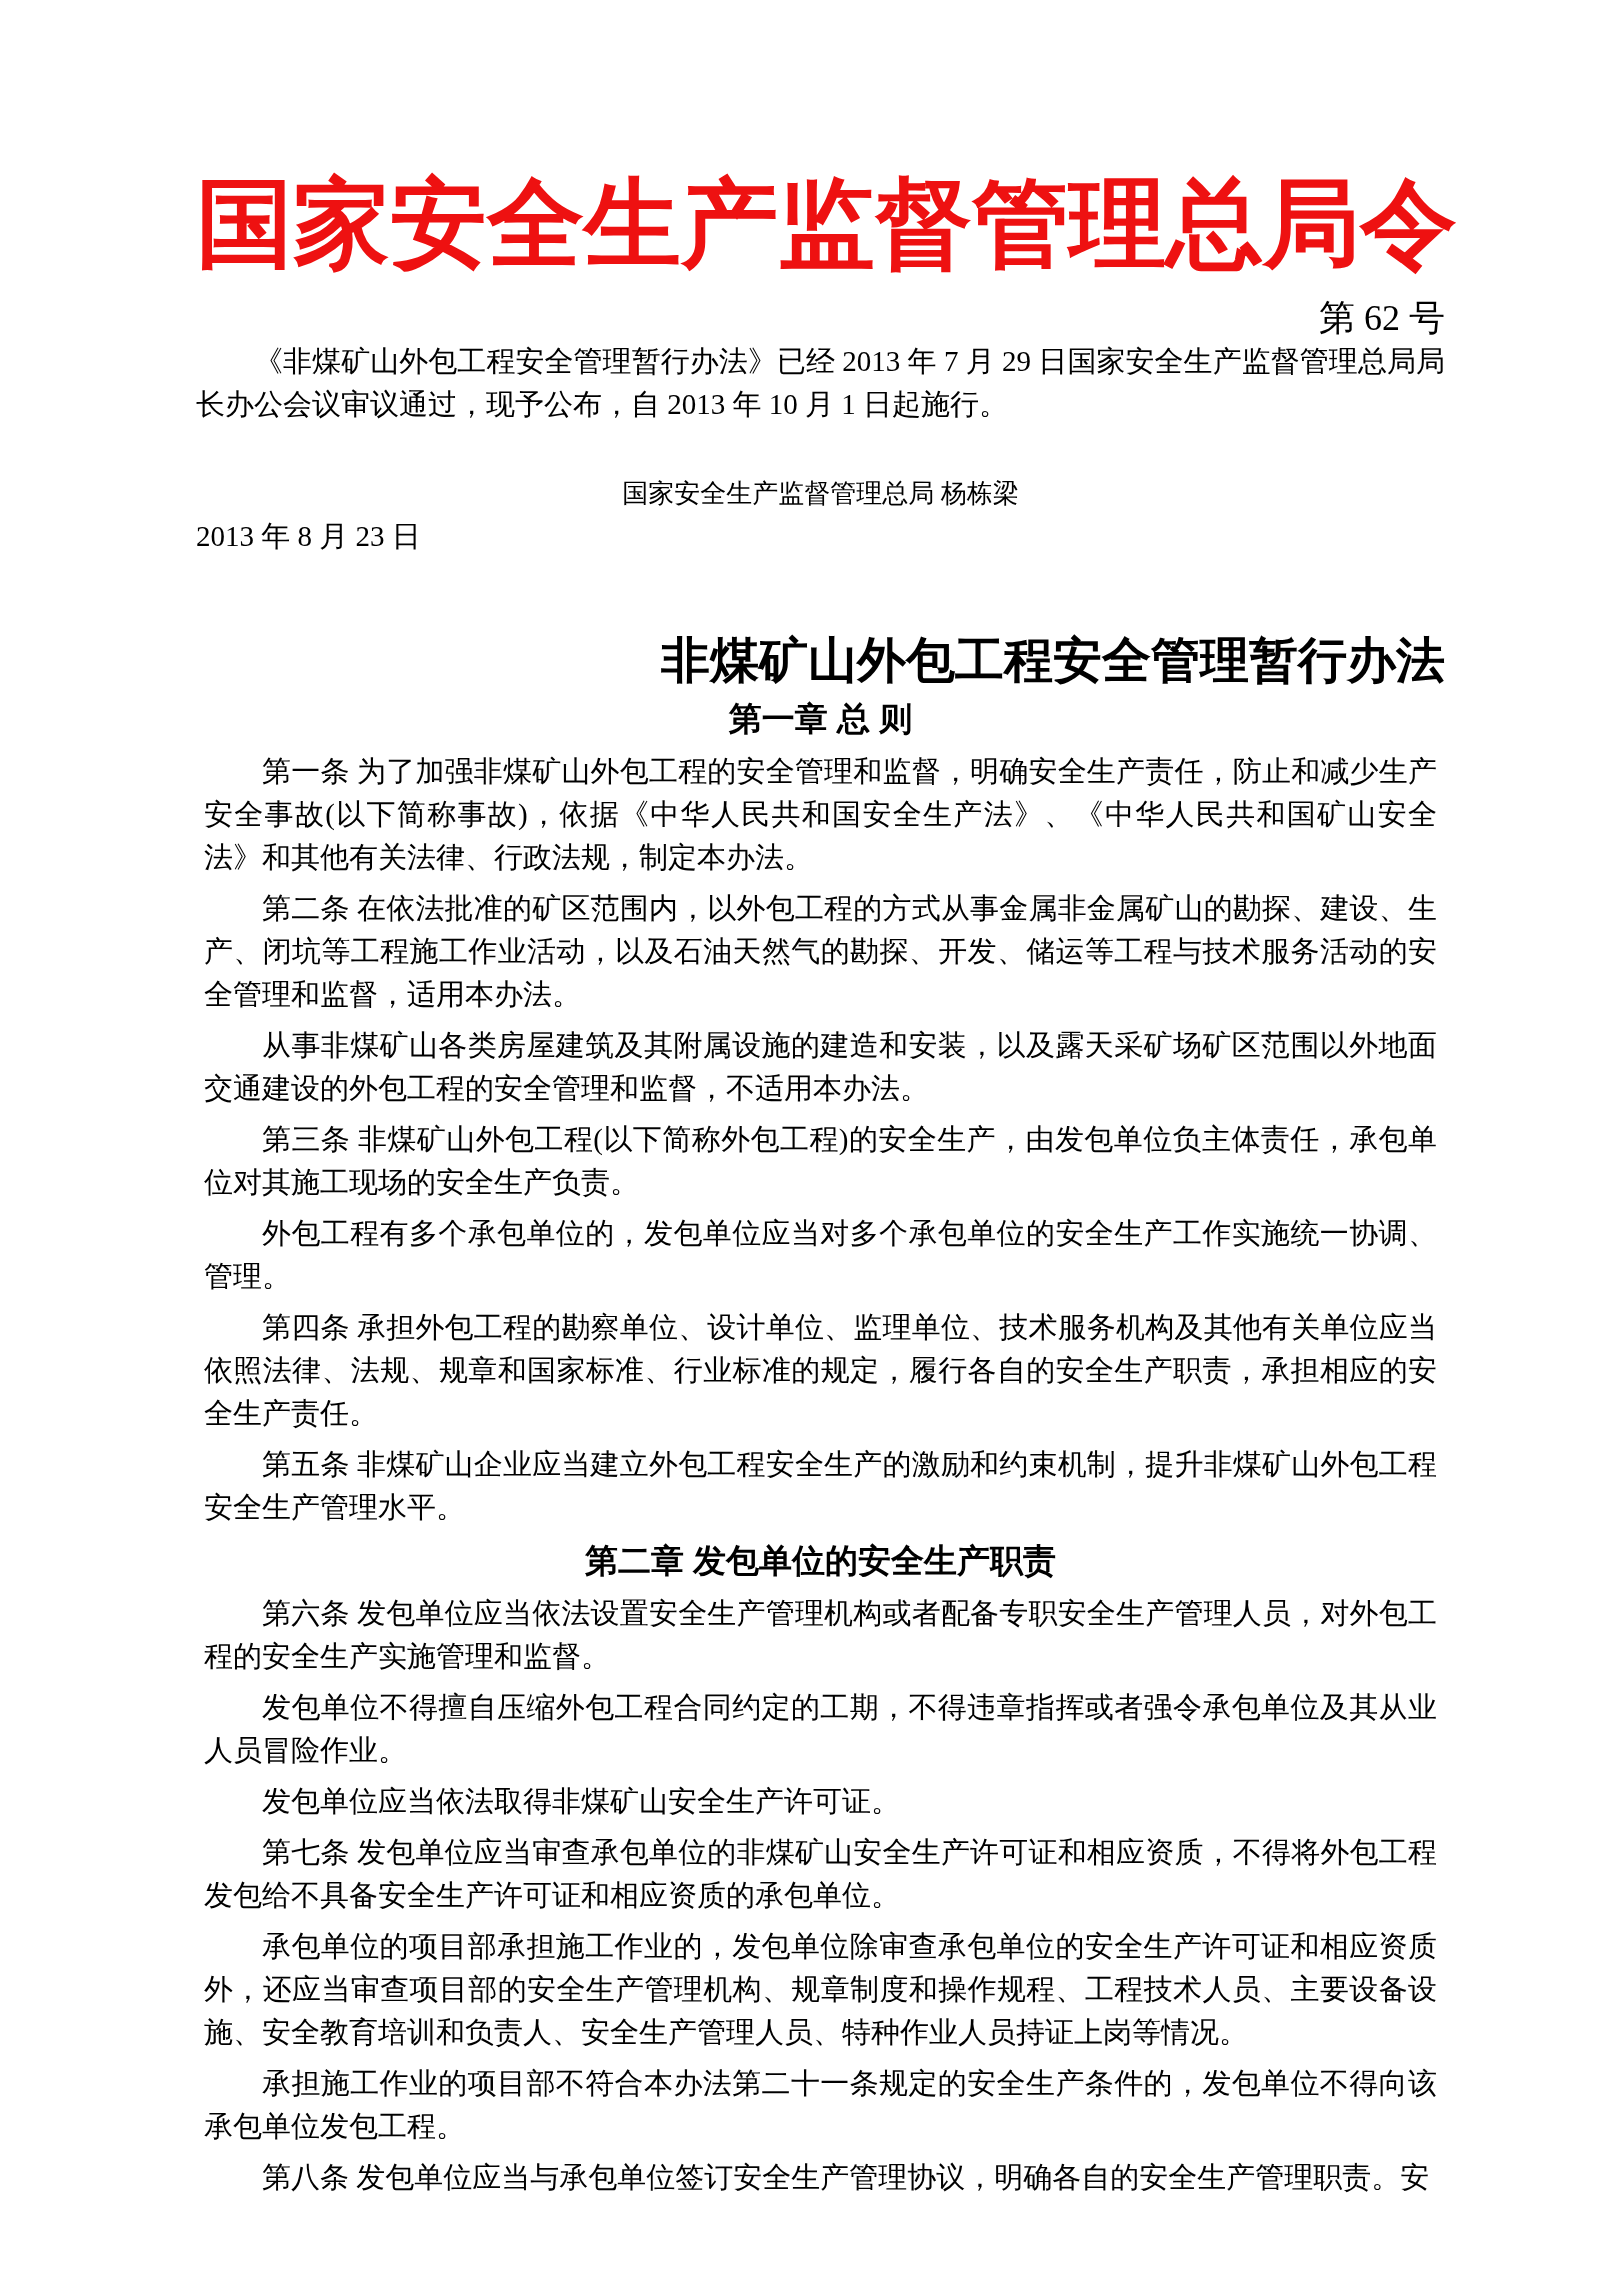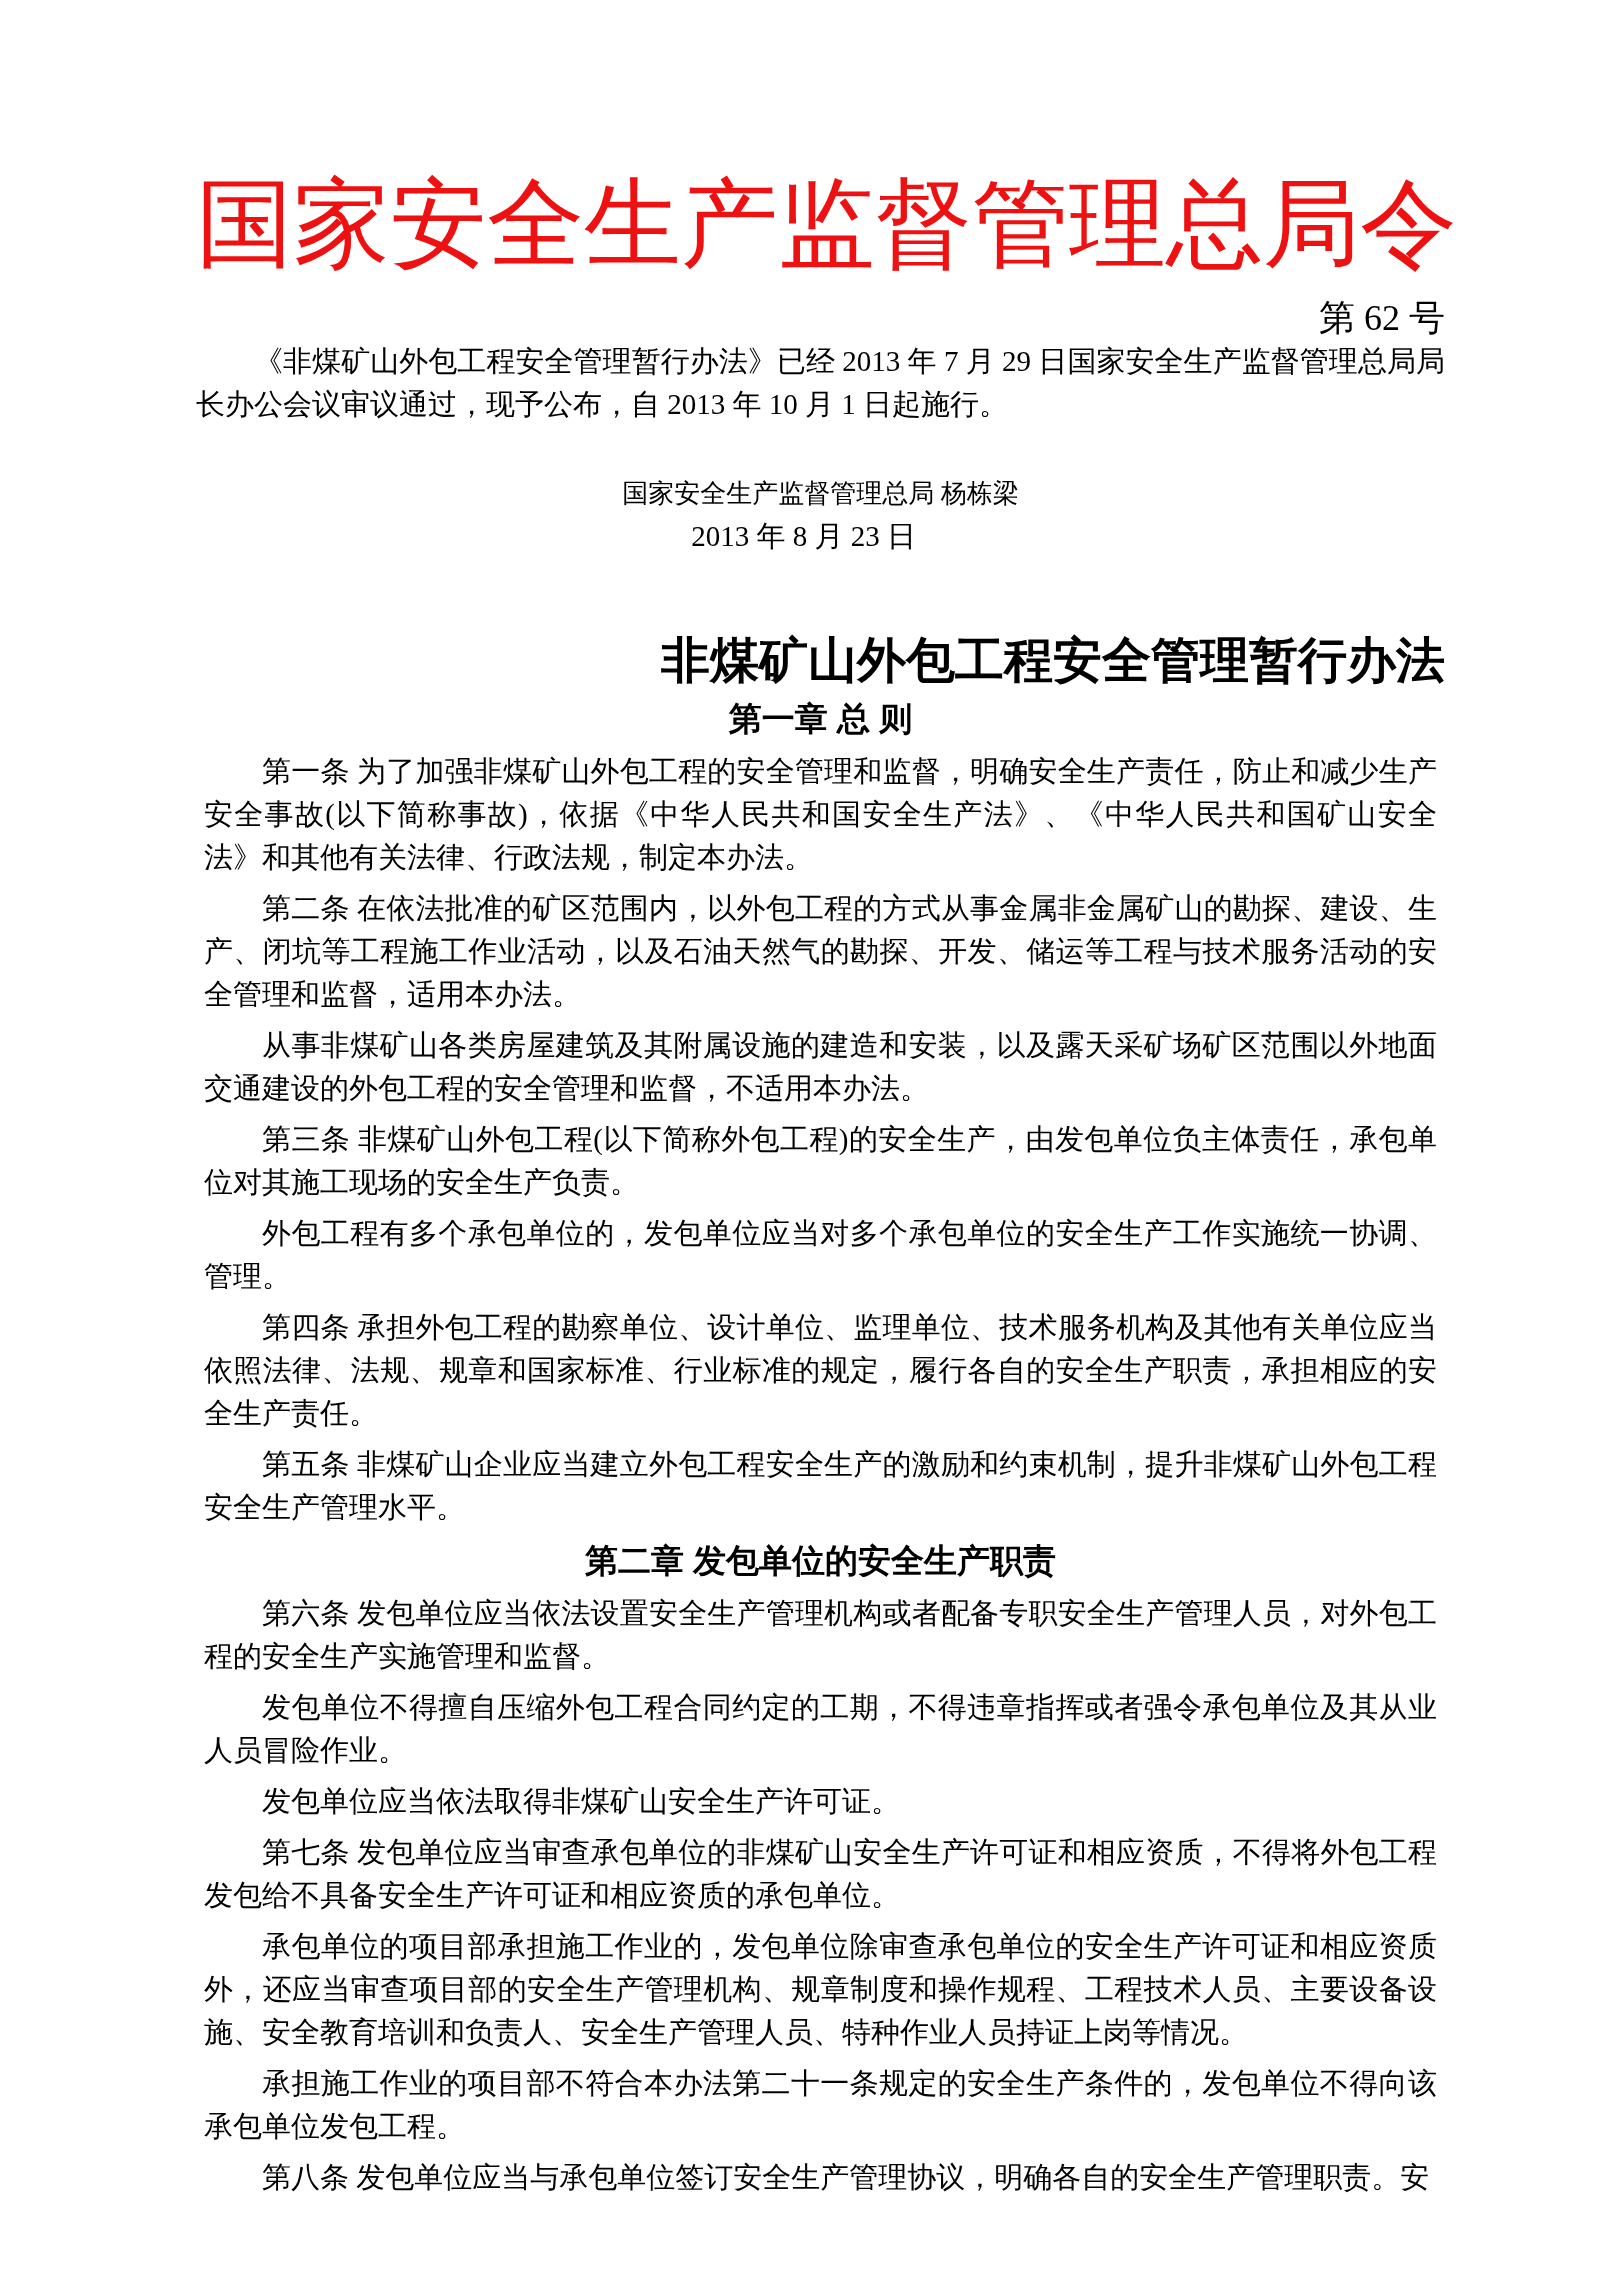--- a/index.html
+++ b/index.html
@@ -17,21 +17,21 @@
     overflow: hidden;
     box-sizing: border-box;
     padding: 171px 178px 0 196px;
   }
   
   .agency-title {
     margin: 0 0 18.3px 0;
     text-align: center;
     font-size: 97px;
     line-height: 108px;
-    font-weight: normal;
+    font-weight: bold;
     color: #ee1111;
     white-space: nowrap;
   }
   .order-number {
     text-align: right;
     font-size: 36px;
     line-height: 43px;
   }
   .announcement {
     margin: 0;
@@ -40,21 +40,21 @@
     text-align: justify;
     text-indent: 2em;
   }
   .signature-line {
     margin-top: 46px;
     text-align: center;
     font-size: 26px;
     line-height: 43px;
   }
   .signature-date {
-    text-align: center;
+    text-align: left;
     padding-right: 34px;
     font-size: 29px;
     line-height: 43px;
   }
   
   .regulation-title {
     margin: 73px 0 0 0;
     text-align: right;
     font-size: 49px;
     line-height: 59px;

